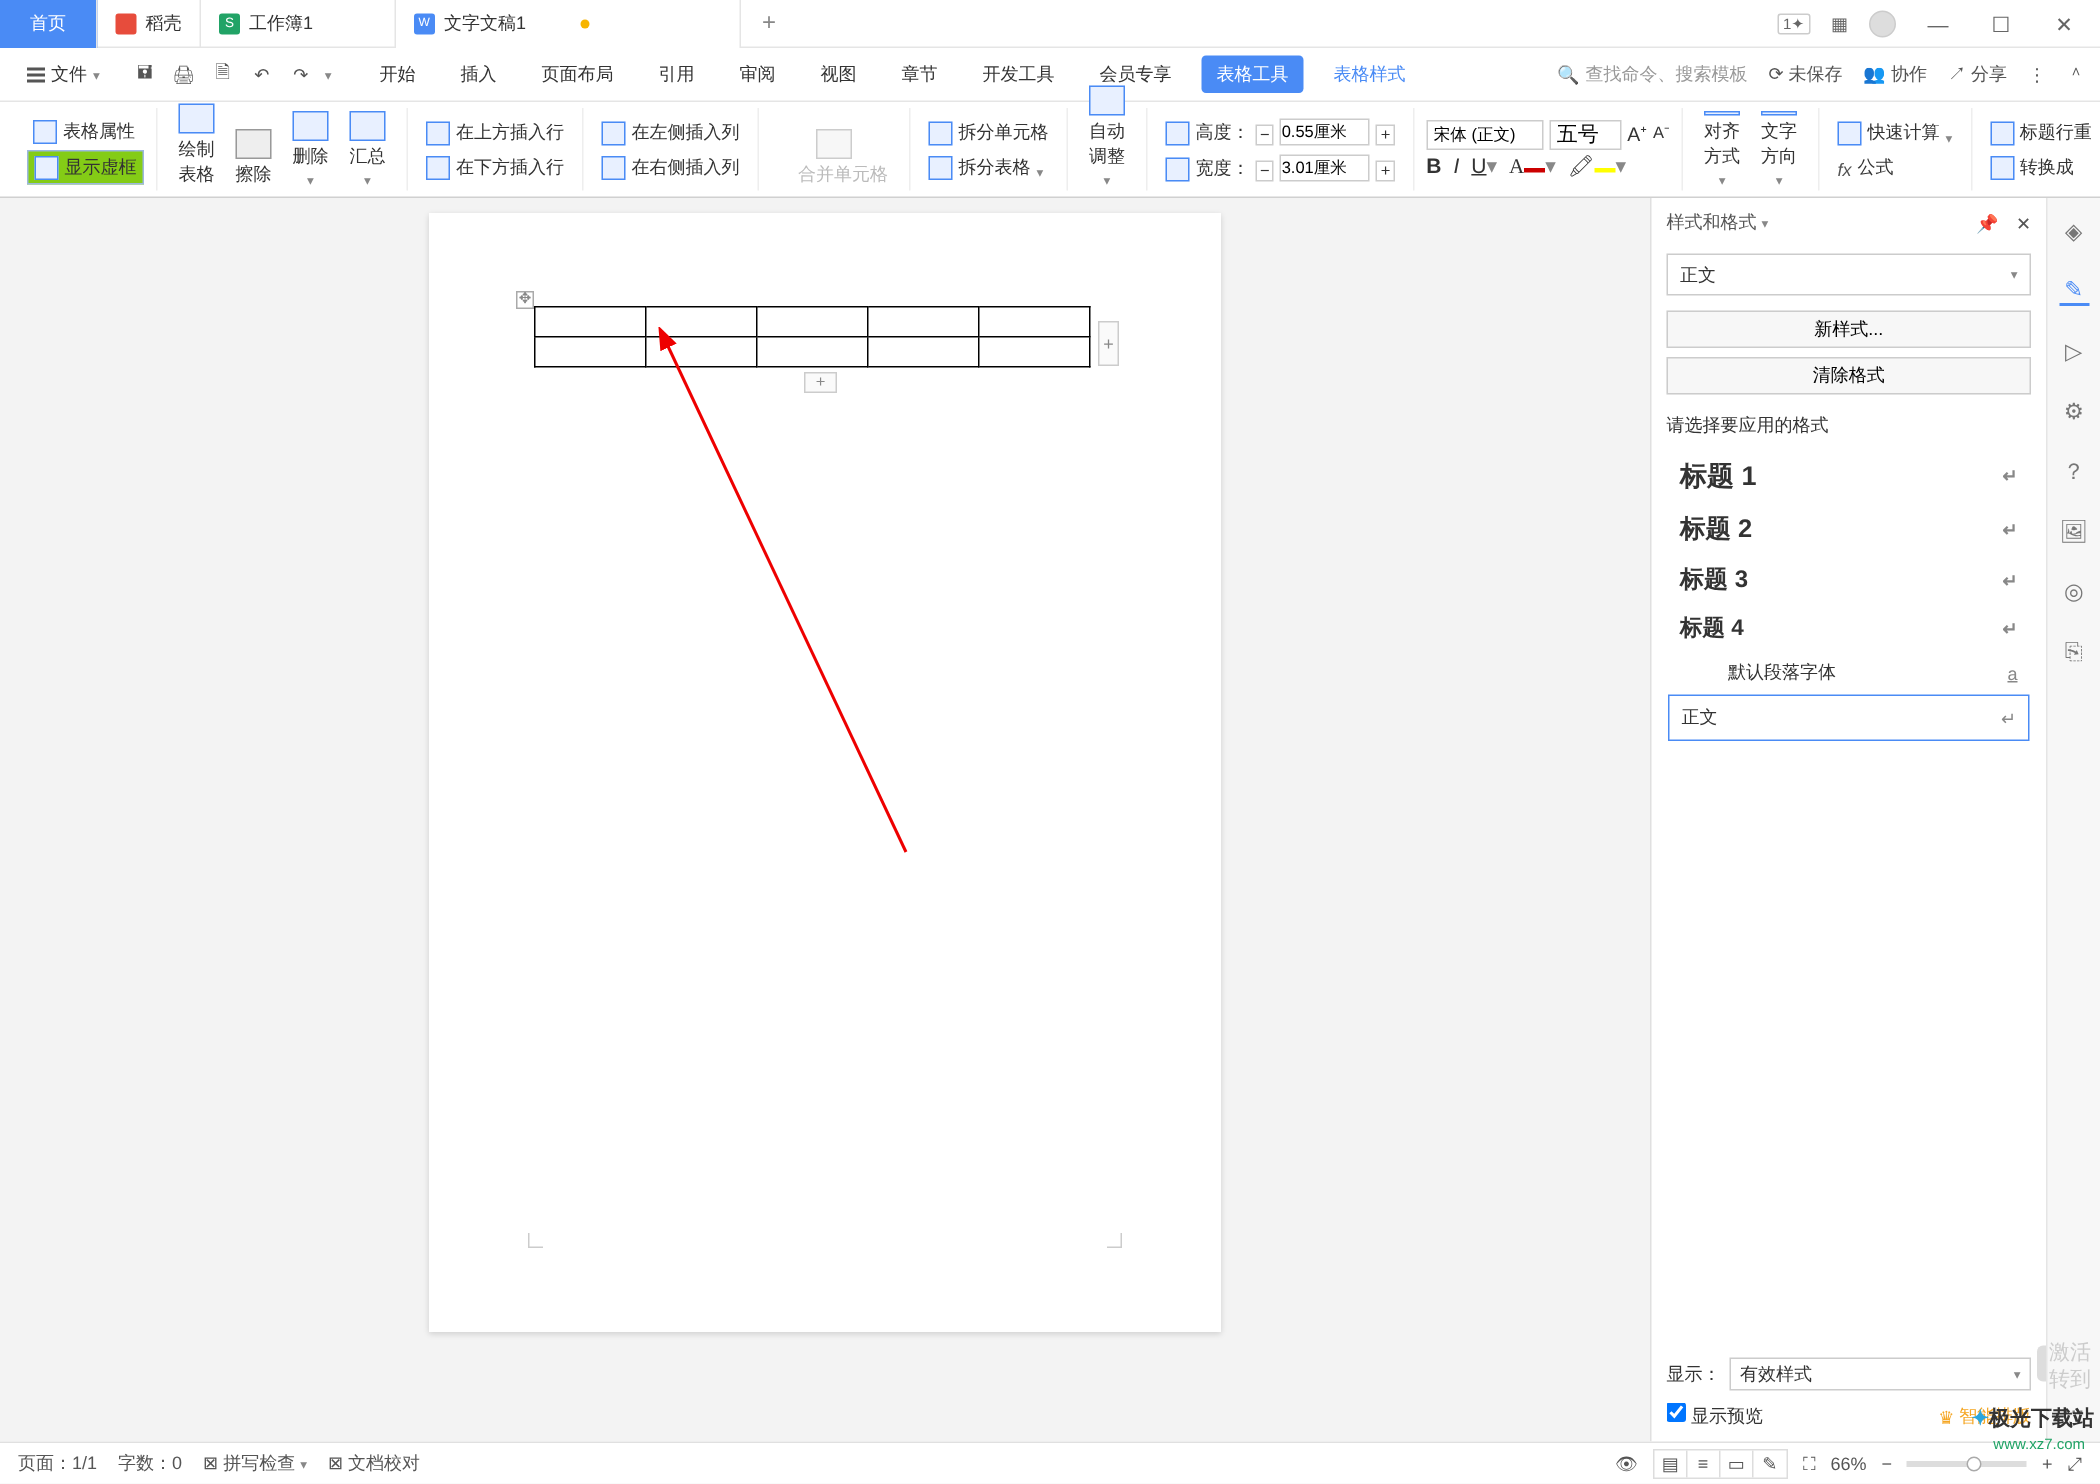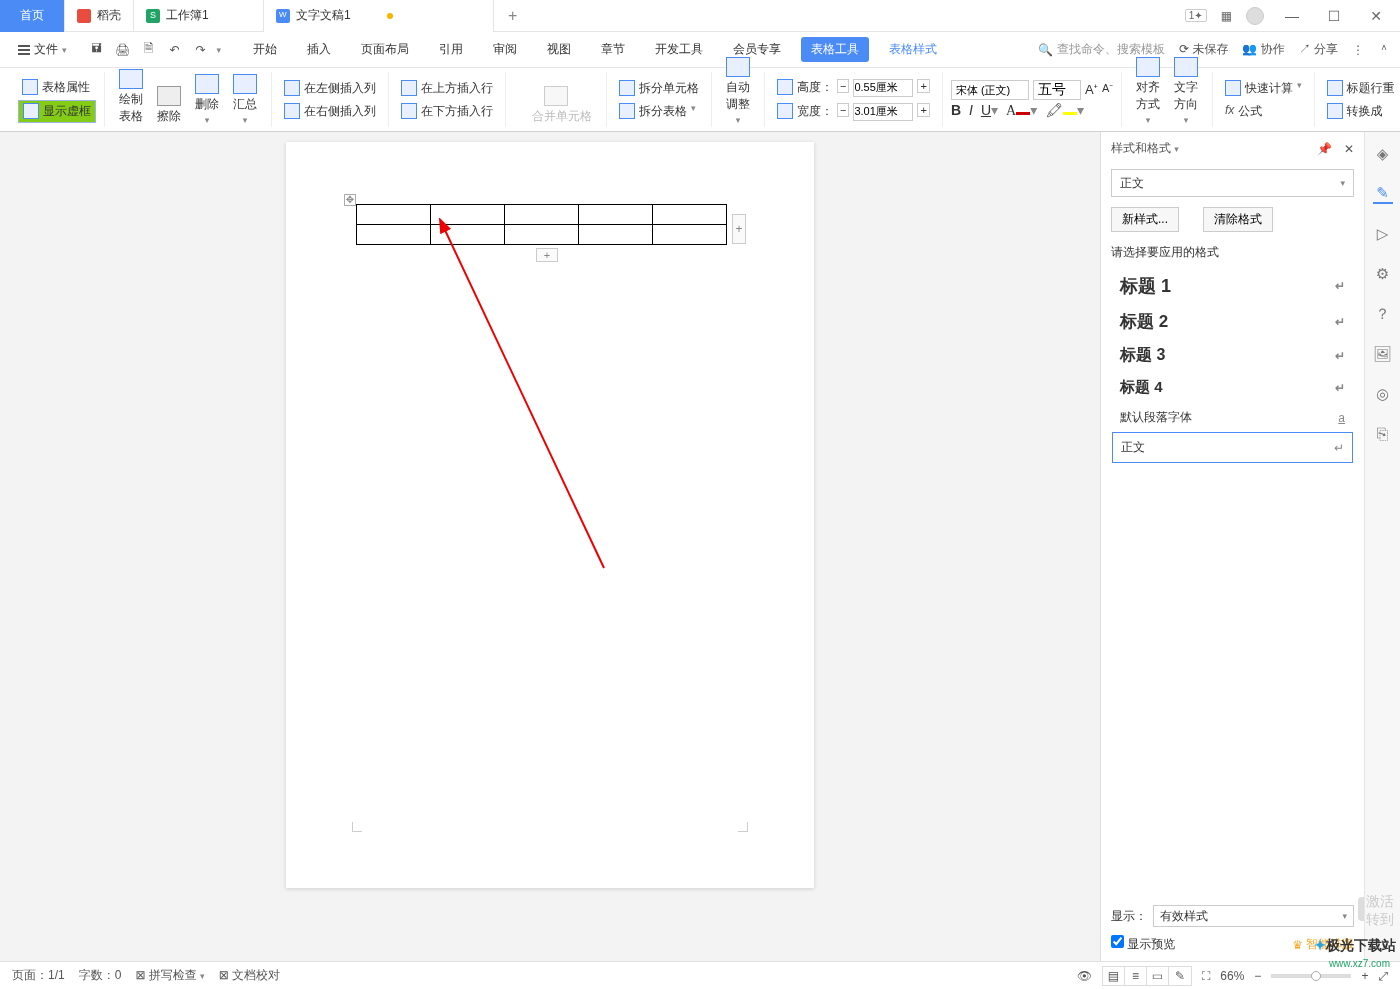--- a/index.html
+++ b/index.html
@@ -33,21 +33,21 @@
   .menu-tab { padding: 4px 10px; color: #333; cursor: pointer; }
   .menu-tab.active { background: #4a8bf5; color: #fff; border-radius: 3px; }
   .menu-tab.blue { color: #4a8bf5; }
   .menubar-right { margin-left: auto; display: flex; align-items: center; gap: 14px; color: #555; }
   .search-box { display: flex; align-items: center; gap: 4px; color: #999; }
 
   
   .ribbon { height: 64px; display: flex; align-items: stretch; background: #fff; border-bottom: 1px solid #d0d0d0; padding: 4px 10px; }
   .rgroup { display: flex; flex-direction: column; justify-content: center; padding: 0 8px; border-right: 1px solid #eee; gap: 2px; }
   .rgroup.last { border-right: none; }
-  .rbtn { display: flex; align-items: flex-start; gap: 4px; font-size: 12px; color: #333; padding: 2px 4px; white-space: nowrap; }
+  .rbtn { display: flex; align-items: flex-end; gap: 4px; font-size: 12px; color: #333; padding: 2px 4px; white-space: nowrap; }
   .rbtn.disabled { color: #bbb; margin-left: 12px; }
   .rico { width: 16px; height: 16px; display: inline-block; border: 1px solid #4a8bf5; background: #e8f0ff; }
   .rbtn.active { background: #84cc16; border: 1px solid #9cb8e0; }
   .stack { display: flex; flex-direction: column; align-items: center; justify-content: center; gap: 2px; padding: 2px 6px; }
   .stack .rico-big { width: 24px; height: 20px; border: 1px solid #4a8bf5; background: #e8f0ff; }
   .inline-input { width: 60px; height: 18px; border: 1px solid #ccc; font-size: 11px; padding: 0 0; }
   .font-input { width: 78px; height: 20px; border: 1px solid #ccc; font-size: 11px; padding: 0 4px; }
   .size-input { width: 48px; height: 20px; border: 1px solid #ccc; font-size: 14px; padding: 0 4px; }
   .txtfmt { display: flex; gap: 8px; align-items: center; }
   .txtfmt span { font-family: "Times New Roman", serif; font-size: 14px; }
@@ -63,30 +63,30 @@
   .addrow { position: absolute; top: 106px; left: 250px; width: 22px; height: 14px; border: 1px solid #ccc; background: #fafafa; text-align: center; font-size: 11px; color: #888; line-height: 12px; }
   .arrow-svg { position: absolute; top: 76px; left: 148px; }
   .corner { position: absolute; width: 10px; height: 10px; border: 1px solid #ccc; }
   .corner.bl { bottom: 56px; left: 66px; border-right: none; border-top: none; }
   .corner.br { bottom: 56px; right: 66px; border-left: none; border-top: none; }
 
   
   .rightpanel { position: absolute; top: 132px; right: 36px; width: 264px; bottom: 28px; background: #fff; border-left: 1px solid #e0e0e0; padding: 8px 10px; }
   .panel-head { display: flex; align-items: center; justify-content: space-between; color: #555; padding-bottom: 6px; }
   .style-select { width: 100%; height: 28px; border: 1px solid #ccc; padding: 0 8px; margin: 6px 0 10px; display: flex; align-items: center; justify-content: space-between; color: #333; }
-  .btn-row { display: flex; gap: 24px; margin-bottom: 12px; }
+  .btn-row { display: flex; gap: 6px; margin-bottom: 12px; flex-direction: column; }
   .pbtn { border: 1px solid #ccc; background: #f7f7f7; padding: 3px 10px; font-size: 12px; }
   .hint { font-size: 12px; color: #333; margin-bottom: 6px; }
   .style-list { border: 1px solid transparent; }
   .style-item { display: flex; align-items: center; justify-content: space-between; padding: 6px 8px; cursor: pointer; }
   .style-item.h1 { font-weight: bold; font-size: 18px; }
   .style-item.h2 { font-weight: bold; font-size: 17px; }
   .style-item.h3 { font-weight: bold; font-size: 16px; }
   .style-item.h4 { font-weight: bold; font-size: 15px; }
-  .style-item.small { font-size: 12px; }
+  .style-item.small { font-size: 12px; margin-left: 32px; }
   .style-item.selected { border: 1px solid #4a8bf5; }
   .ret { color: #888; font-size: 12px; }
   .panel-foot { position: absolute; bottom: 8px; left: 10px; right: 10px; }
   .show-row { display: flex; align-items: center; gap: 6px; margin-bottom: 8px; }
   .show-select { flex: 1; border: 1px solid #ccc; height: 22px; padding: 0 6px; display: flex; align-items: center; justify-content: space-between; }
   .preview-row { display: flex; align-items: flex-end; justify-content: space-between; }
   .smart { color: #f5a623; display: flex; align-items: center; gap: 3px; }
   .scrollbit { position: absolute; right: -4px; bottom: 40px; width: 10px; height: 24px; background: #ddd; border-radius: 4px; }
 
   
@@ -209,35 +209,35 @@
       </div>
     <div class="stack">
         <span class="rico-big"></span>
         <span>汇总</span>
         <span class="chev">▾</span>
       </div>
   </div>
   <div class="rgroup">
     <div class="rbtn">
         <span class="rico"></span>
+        <span>在上方插入行</span>
+      </div>
+    <div class="rbtn">
+        <span class="rico"></span>
+        <span>在下方插入行</span>
+      </div>
+  </div>
+  <div class="rgroup">
+    <div class="rbtn">
+        <span class="rico"></span>
         <span>在左侧插入列</span>
       </div>
     <div class="rbtn">
         <span class="rico"></span>
         <span>在右侧插入列</span>
-      </div>
-  </div>
-  <div class="rgroup">
-    <div class="rbtn">
-        <span class="rico"></span>
-        <span>在上方插入行</span>
-      </div>
-    <div class="rbtn">
-        <span class="rico"></span>
-        <span>在下方插入行</span>
       </div>
   </div>
   <div class="rgroup" style="flex-direction:row;align-items:flex-end">
     <div class="stack disabled">
         <span class="rico-big" style="border-color:#ccc;background:#f7f7f7"></span>
         <span class="rbtn disabled" style="padding:0">合并单元格</span>
       </div>
   </div>
   <div class="rgroup">
     <div class="rbtn">
@@ -281,21 +281,21 @@
       <span style="font-size:11px">A⁻</span>
     </div>
     <div class="txtfmt">
       <span><b>B</b></span>
       <span><i>I</i></span>
       <span><u>U</u><span class="chev">▾</span></span>
       <span>A<span class="color-under" style="background:#c00"></span><span class="chev">▾</span></span>
       <span>🖍<span class="color-under" style="background:#ff0"></span><span class="chev">▾</span></span>
     </div>
   </div>
-  <div class="rgroup" style="flex-direction:row;align-items:flex-end">
+  <div class="rgroup" style="flex-direction:row;">
     <div class="stack">
         <span class="rico-big"></span>
         <span>对齐方式</span>
         <span class="chev">▾</span>
       </div>
     <div class="stack">
         <span class="rico-big"></span>
         <span>文字方向</span>
         <span class="chev">▾</span>
       </div>

